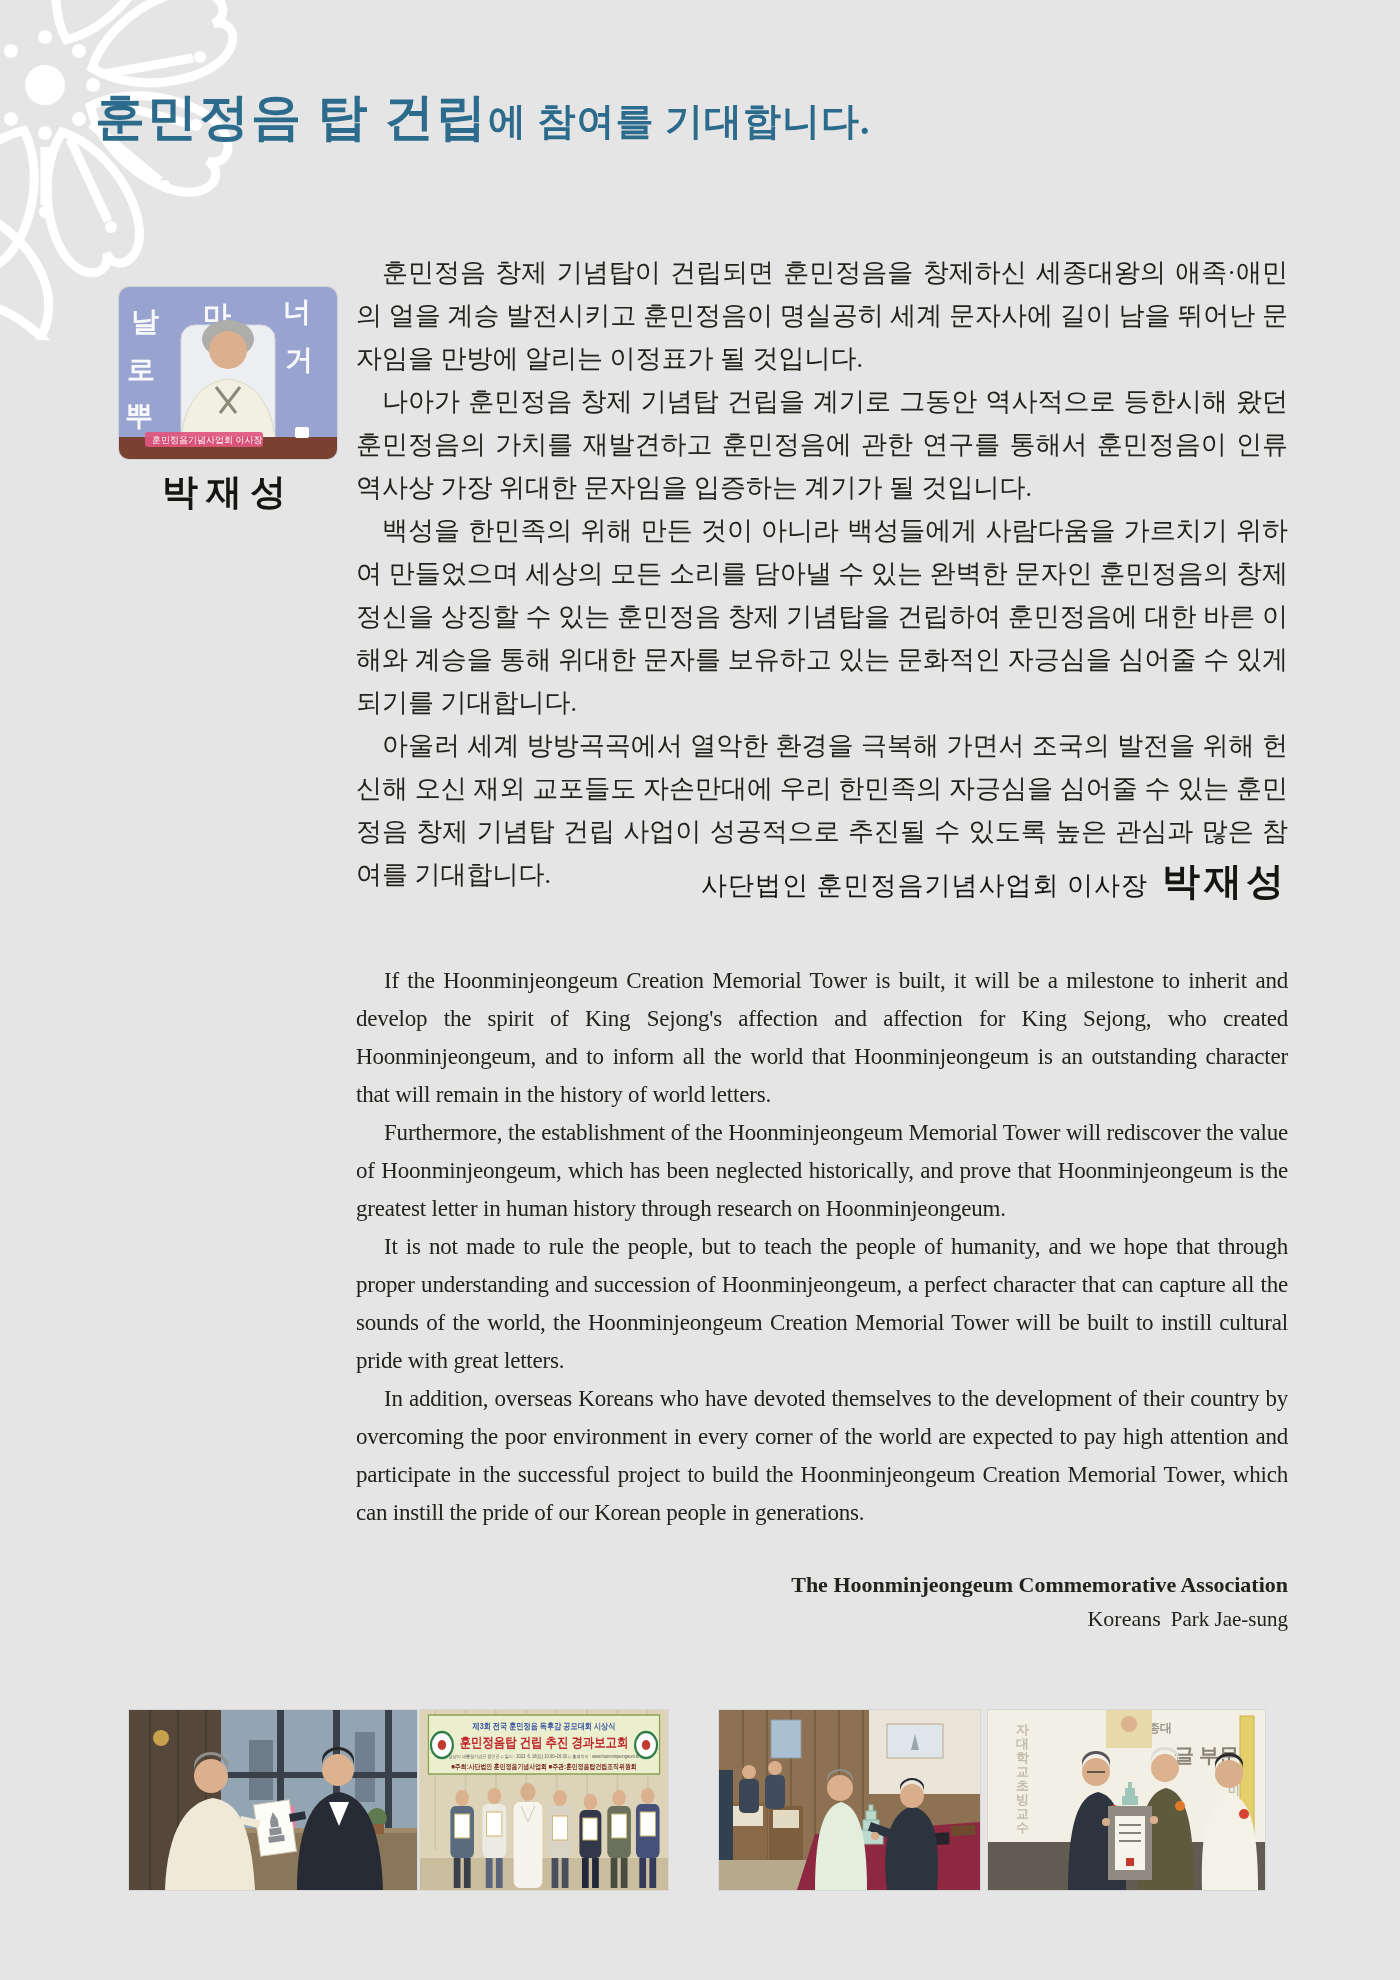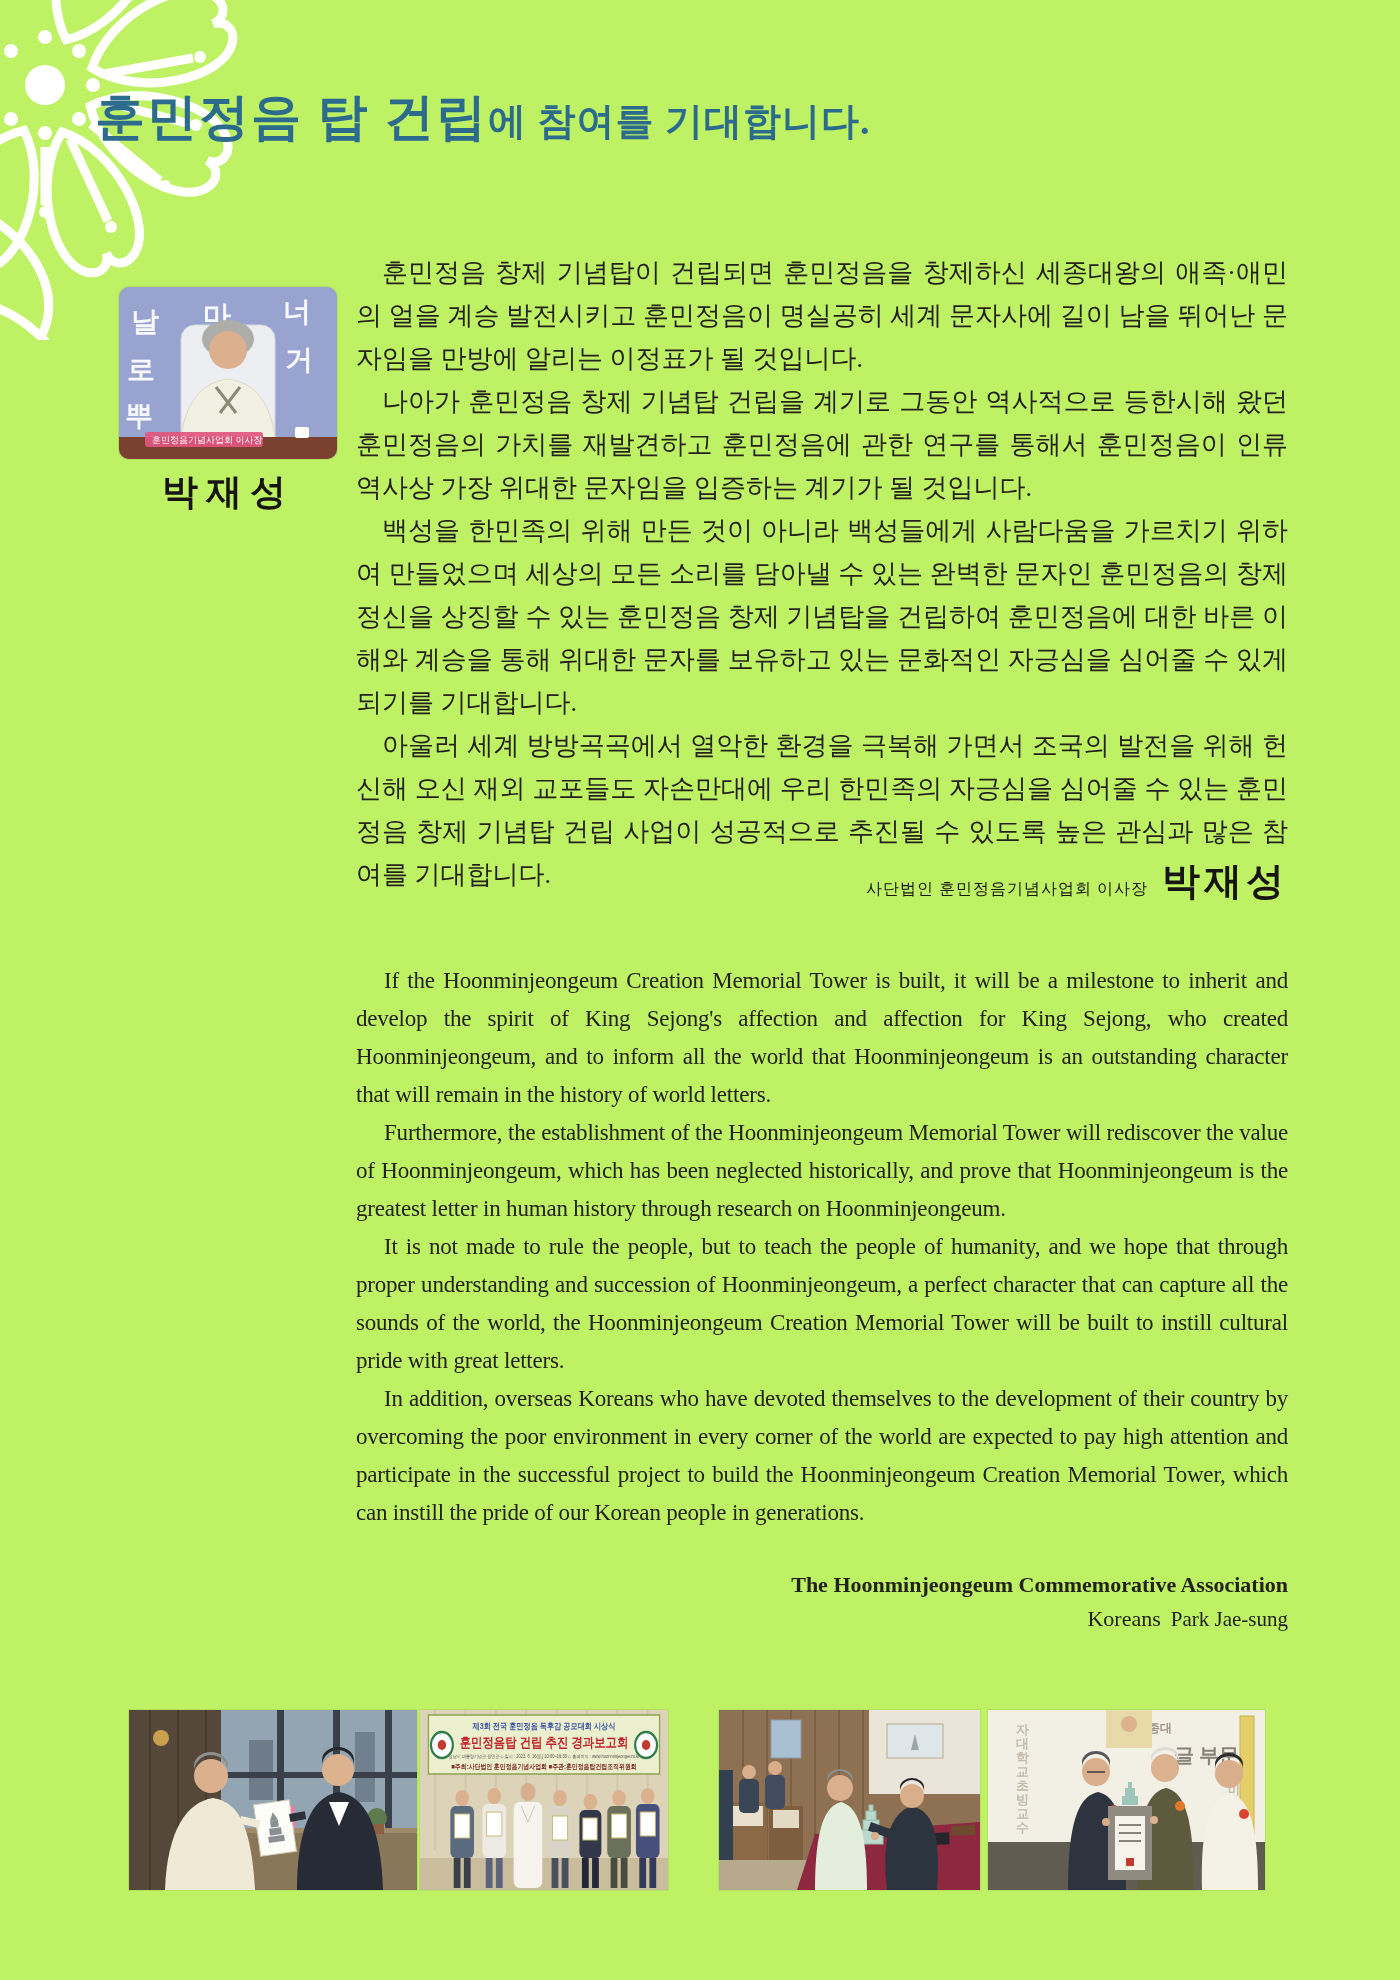--- a/index.html
+++ b/index.html
@@ -1,19 +1,19 @@
 <!DOCTYPE html>
 <html><head>
 <meta charset="utf-8">
 <style>
   html,body{margin:0;padding:0;}
   .page{
     position:relative;
     width:1400px;height:1980px;
-    background:#bef264;
+    background:#e5e5e5;
     overflow:hidden;
     font-family:"Liberation Serif","DejaVu Serif",serif;
     color:#1f1d18;
   }
   .flower{position:absolute;left:0;top:0;pointer-events:none;}
   .page-title{
     position:absolute;left:95px;top:84px;margin:0;
     color:#2c6b8c;font-weight:bold;white-space:nowrap;
     font-family:"Liberation Serif","DejaVu Serif",serif;
   }
@@ -36,21 +36,21 @@
   .cred-cont{padding-left:17px;}
   .kr-body{
     position:absolute;left:356px;top:251px;width:932px;
     font-size:26px;line-height:43px;text-align:justify;color:#24221c;
   }
   .kr-body p{margin:0;text-indent:26px;}
   .kr-sign{
     position:absolute;left:356px;top:856px;width:932px;
     text-align:right;color:#171511;
   }
-  .kr-sign-org{font-size:16px;letter-spacing:1px;}
+  .kr-sign-org{font-size:26px;letter-spacing:1px;}
   .kr-sign-name{font-size:38px;font-weight:bold;letter-spacing:4px;margin-left:10px;}
   .en-body{
     position:absolute;left:356px;top:962px;width:932px;
     font-size:23px;line-height:38px;text-align:justify;color:#24221c;
     letter-spacing:-0.2px;
   }
   .en-body p{margin:0;text-indent:28px;}
   .en-sign{
     position:absolute;left:356px;top:1572px;width:932px;
     text-align:right;color:#24221c;

